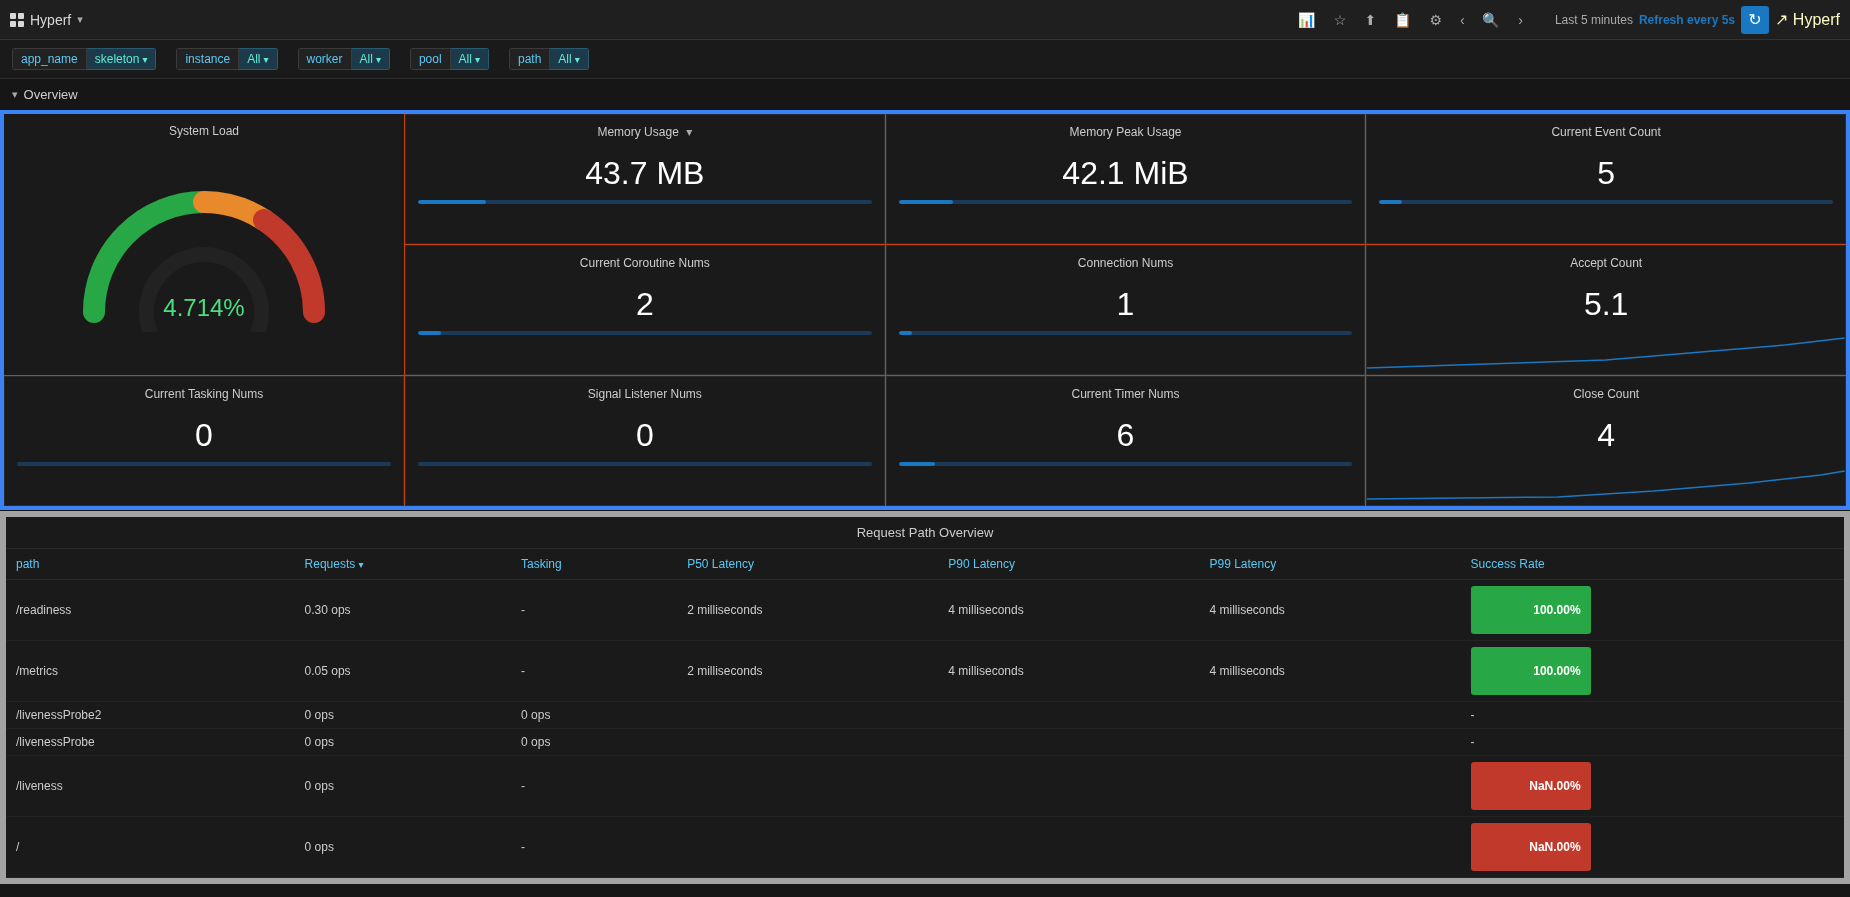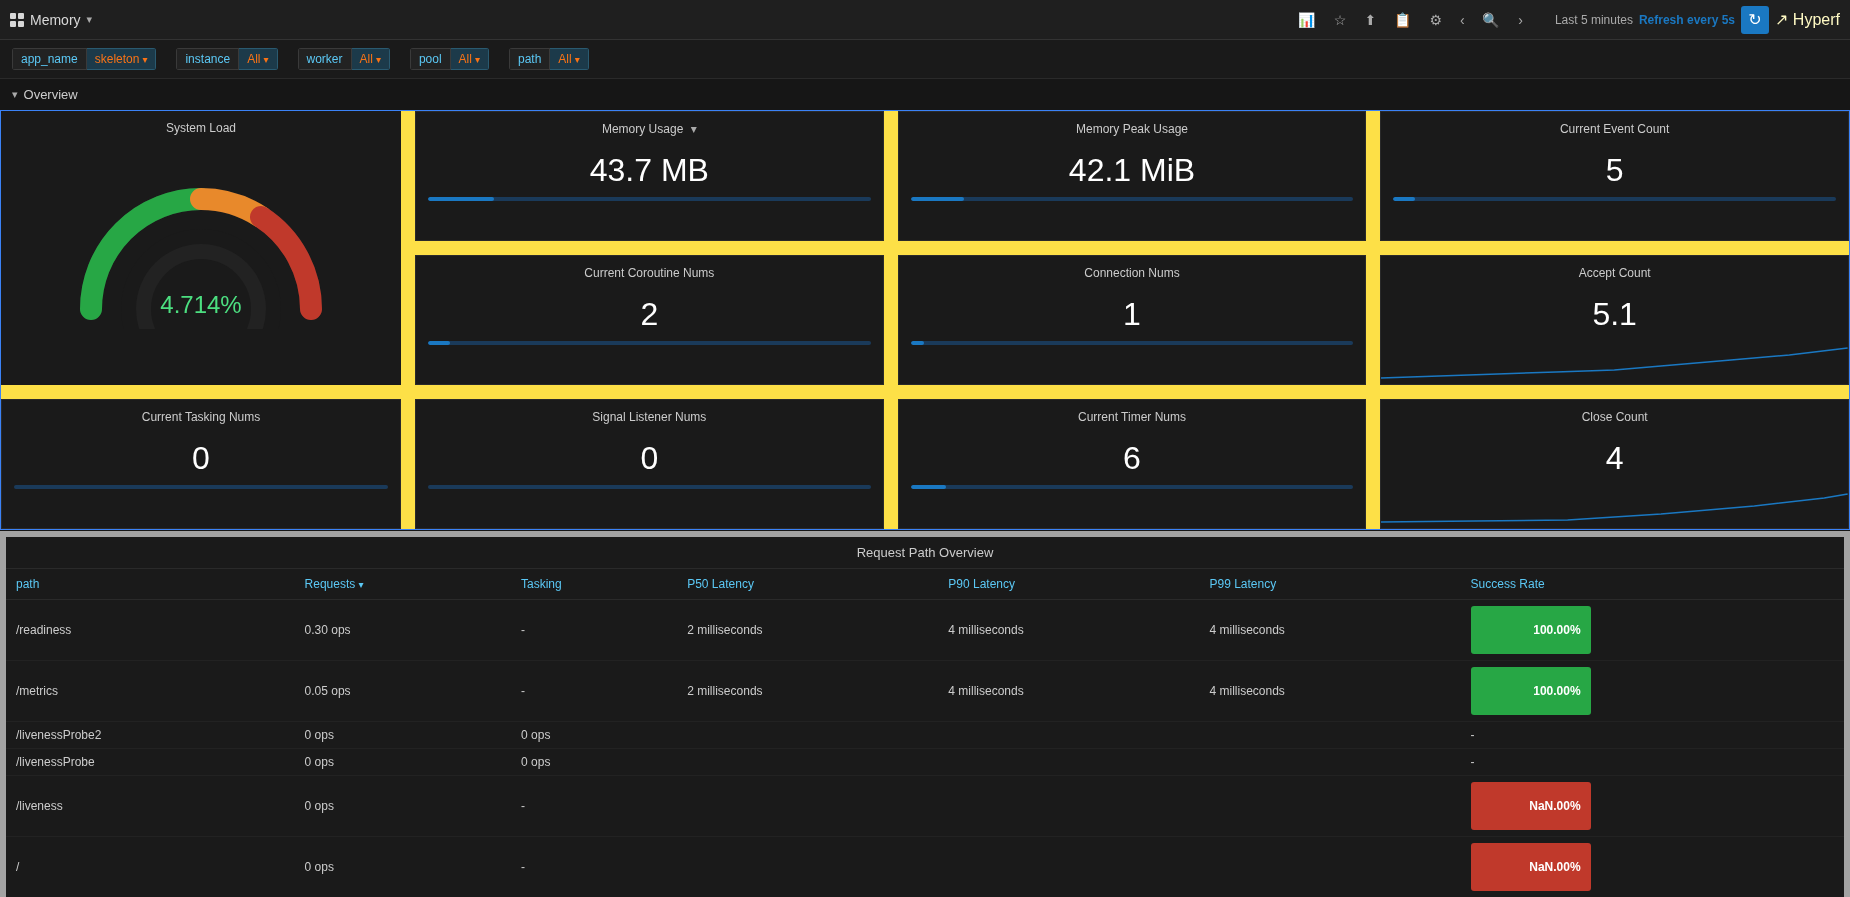--- a/index.html
+++ b/index.html
@@ -105,21 +105,21 @@
       font-size: 12px;
     }
     .filter-key {
       background: #222;
       color: #5bc8f5;
       padding: 3px 8px;
       border: 1px solid #3a3a3a;
     }
     .filter-val {
       background: #1c3a4a;
-      color: #f97316;
+      color: #5eead4;
       padding: 3px 8px;
       border: 1px solid #2a5a70;
       border-left: none;
       cursor: pointer;
       display: flex;
       align-items: center;
       gap: 3px;
     }
     .filter-val::after {
       content: '▾';
@@ -135,23 +135,23 @@
       color: #ccc;
       font-size: 13px;
     }
     .chevron-icon { font-size: 11px; color: #aaa; }
 
     
     .panel-grid {
       display: grid;
       grid-template-columns: 400px 1fr 1fr 1fr;
       grid-template-rows: auto auto;
-      gap: 14px;
-      background: #fde047;
-      border: 1px solid #3b82f6;
+      gap: 1px;
+      background: #c2410c;
+      border: 4px solid #3b82f6;
       margin: 0 0 1px 0;
     }
     .panel {
       background: #1a1a1a;
       border: 1px solid #2a2a2a;
       padding: 10px 12px;
       position: relative;
       min-height: 130px;
     }
     .panel-title {
@@ -265,21 +265,21 @@
 
 <div class="topnav">
   <div class="topnav-left">
     <div class="app-logo">
       <div class="grid-icon">
         <span></span>
           <span></span>
           <span></span>
           <span></span>
       </div>
-      <span>Memory</span>
+      <span>Hyperf</span>
       <span style="color:#aaa;font-size:11px">▾</span>
     </div>
   </div>
   <div class="topnav-right">
     <button class="topnav-icon-btn">📊</button>
     <button class="topnav-icon-btn">☆</button>
     <button class="topnav-icon-btn">⬆</button>
     <button class="topnav-icon-btn">📋</button>
     <button class="topnav-icon-btn">⚙</button>
     <button class="topnav-icon-btn">‹</button>

